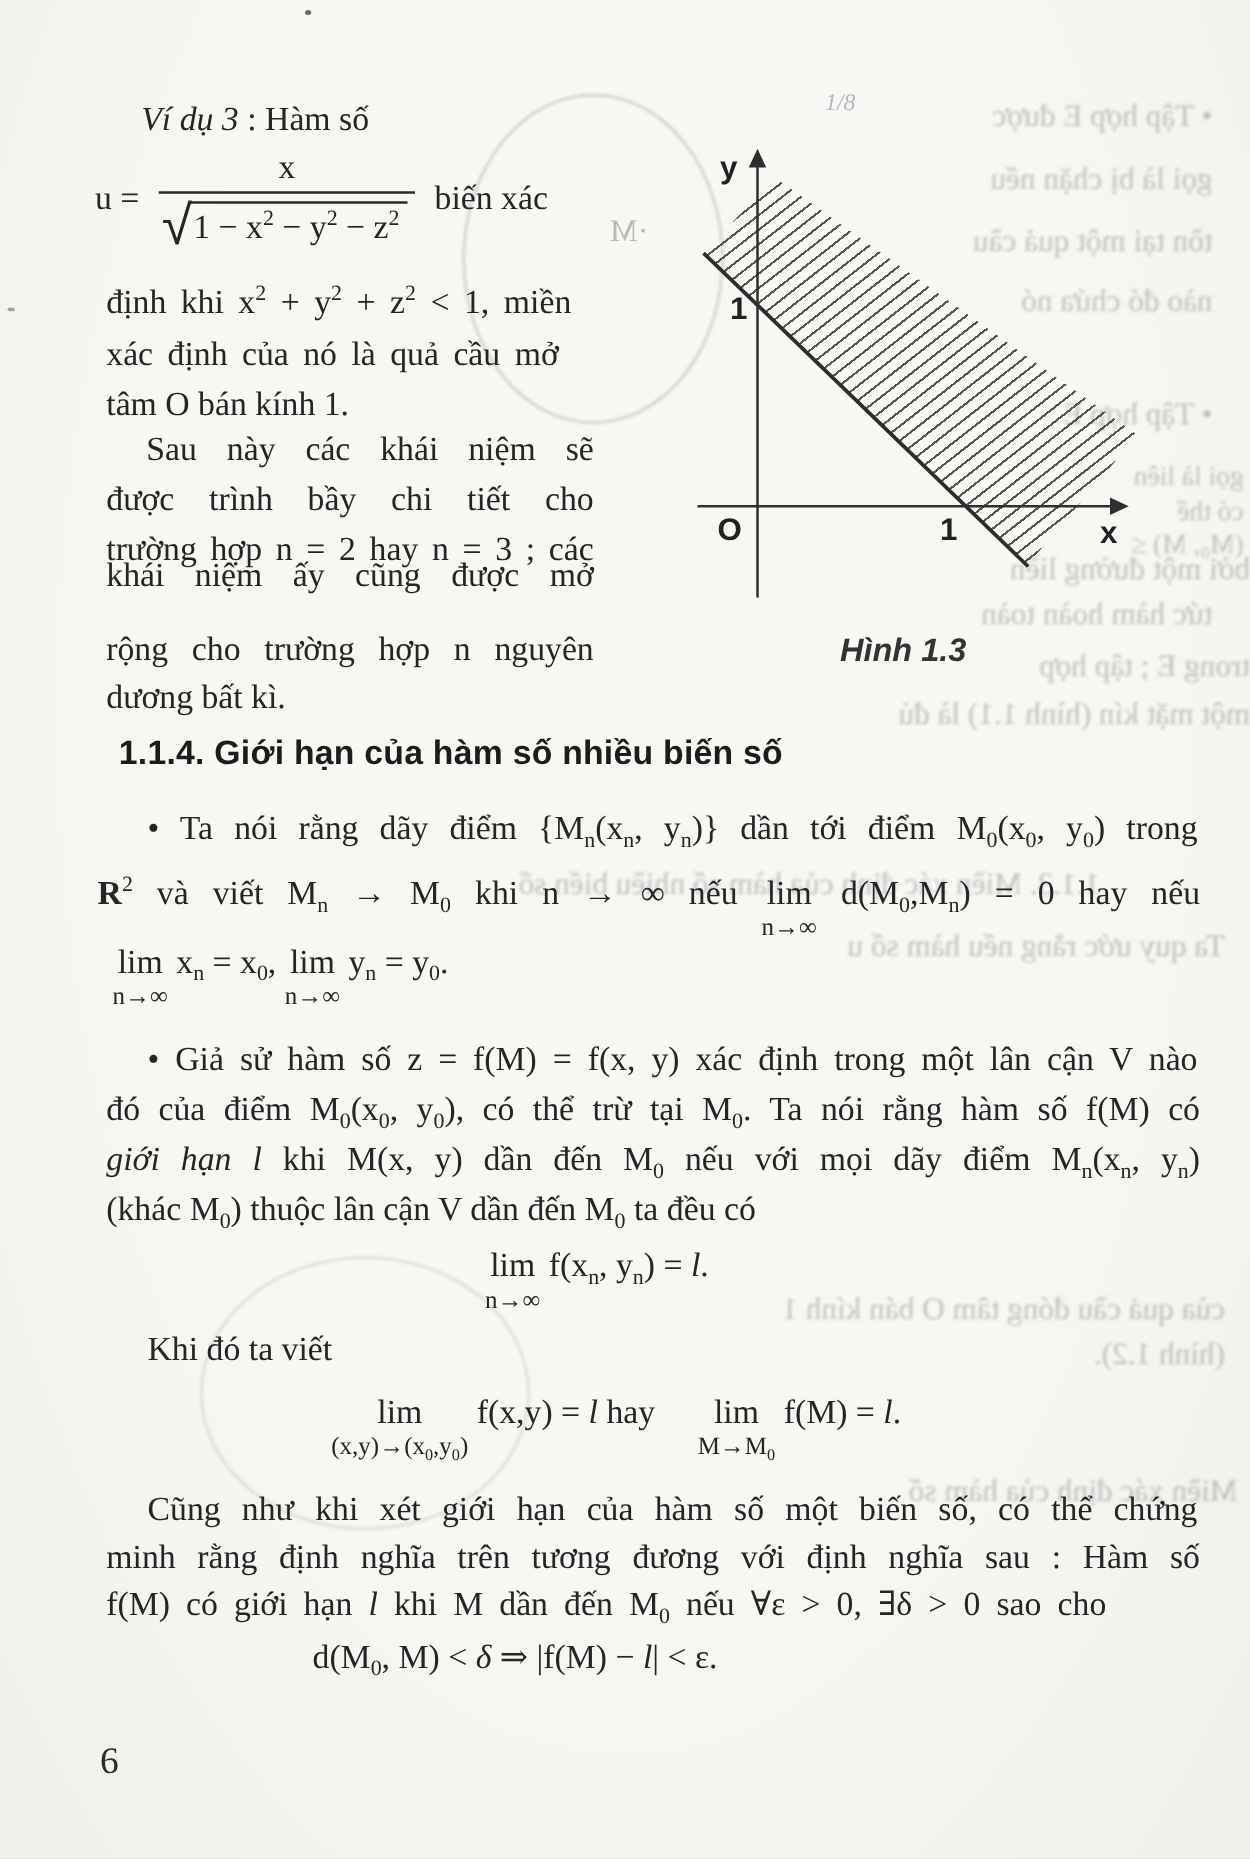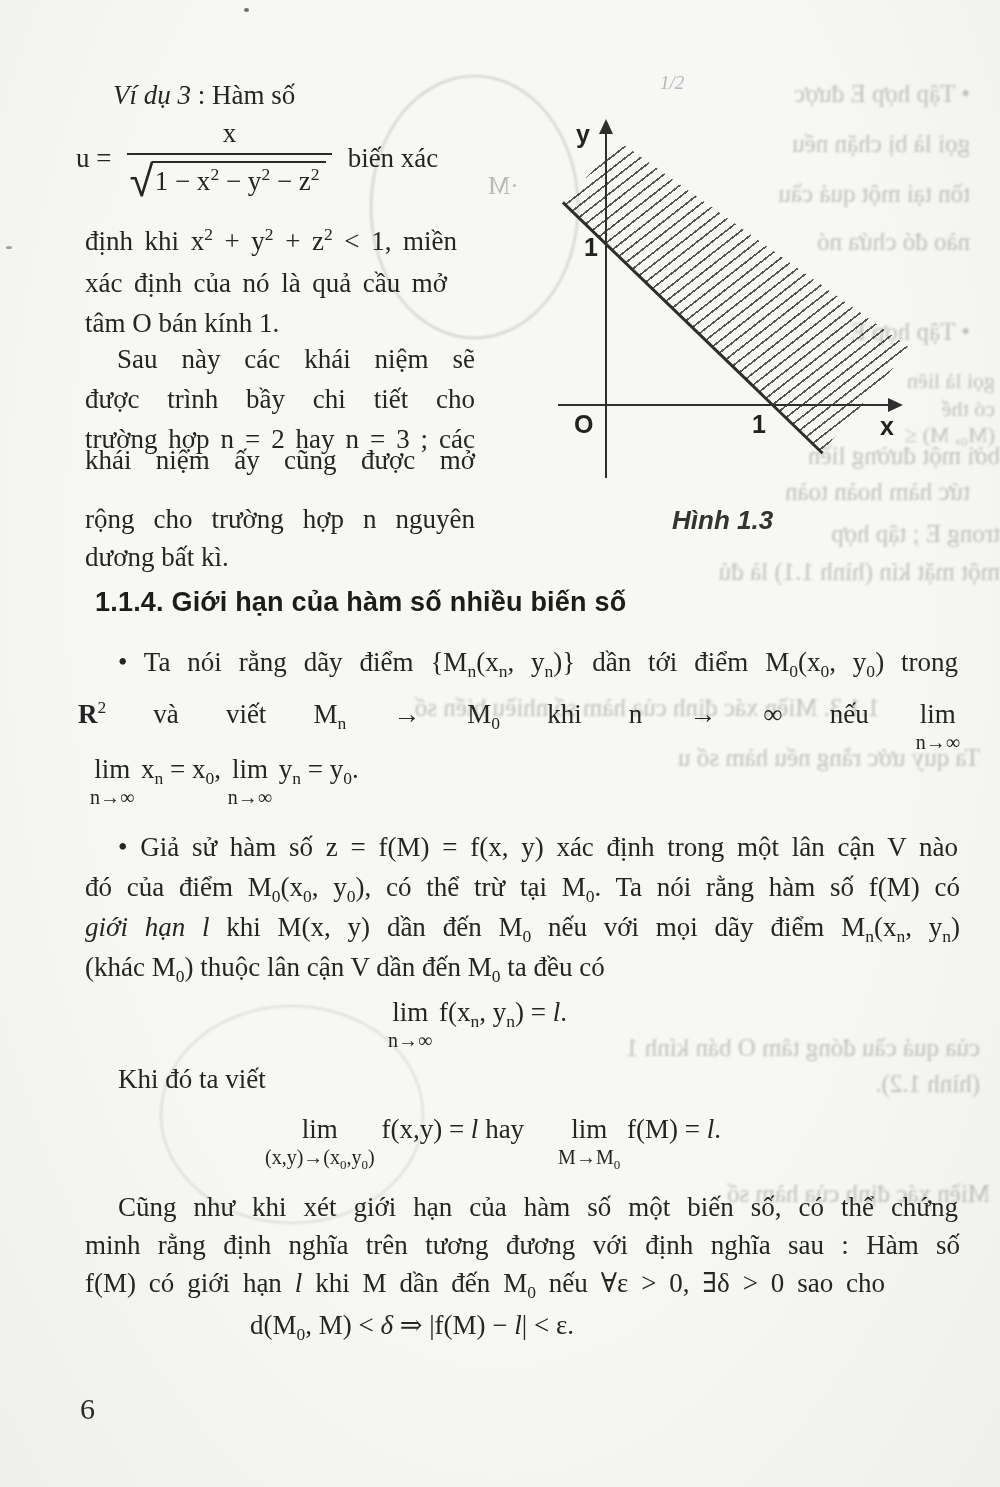--- a/index.html
+++ b/index.html
@@ -60,21 +60,21 @@
     <div class="bleedline" style="left:750px;top:520px;width:250px;">trong E ; tập hợp</div>
     <div class="bleedline" style="left:560px;top:558px;width:440px;">một mặt kín (hình 1.1) là đủ</div>
     <div class="bleedline" style="left:320px;top:694px;width:560px;">1.1.3. Miền xác định của hàm số nhiều biến số</div>
     <div class="bleedline" style="left:560px;top:744px;width:420px;">Ta quy ước rằng nếu hàm số u</div>
     <div class="bleedline" style="left:560px;top:1034px;width:420px;">của quả cầu đóng tâm O bán kính 1</div>
     <div class="bleedline" style="left:760px;top:1070px;width:220px;">(hình 1.2).</div>
     <div class="bleedline" style="left:600px;top:1180px;width:390px;">Miền xác định của hàm số</div>
     <div class="bleedellipse" style="left:370px;top:75px;width:205px;height:260px;border:2px solid rgba(130,140,135,0.35);"></div>
     <div class="bleedline" style="left:488px;top:172px;filter:blur(0.6px);color:rgba(120,130,125,0.5);">·M</div>
     <div class="bleedellipse" style="left:160px;top:1005px;width:260px;height:215px;border:2px solid rgba(150,158,152,0.28);"></div>
-    <div class="cornermark">1/2</div>
+    <div class="cornermark">1/8</div>
     <div class="speck" style="left:244px;top:8px;width:5px;height:4px;background:#4a4a4a;opacity:.8;"></div>
     <div class="speck" style="left:6px;top:246px;width:6px;height:3px;background:rgba(80,80,80,0.5);"></div>
   </div>
 
   <div class="ln" style="left:113px;top:78px;"><span style="font-style: italic;">Ví dụ 3 </span><span>: Hàm số</span></div>
 
   <div class="formula-u">
     <span>u =</span>
     <span class="frac">
       <span class="num">x</span>
@@ -112,21 +112,21 @@
     <div class="caption">Hình 1.3</div>
   </div>
 
   <div class="ln heading" style="left:95px;top:585px;text-align:center;">1.1.4. Giới hạn của hàm số nhiều biến số</div>
 
   <div class="ln j" style="left:118px;top:645px;width:840px;">• Ta nói rằng dãy điểm {M<sub>n</sub>(x<sub>n</sub>, y<sub>n</sub>)} dần tới điểm M<sub>0</sub>(x<sub>0</sub>, y<sub>0</sub>) trong</div>
   <div class="ln j" style="left:78px;top:697px;width:882px;">
     <span><span style="font-weight: bold;">R</span><sup>2</sup> và viết M<sub>n</sub> → M<sub>0</sub> khi n → ∞ nếu </span><span class="limstack">
         <span class="w">lim</span>
         <span class="u">n→∞</span>
-      </span>
+      </span><span> d(M<sub>0</sub>,M<sub>n</sub>) = 0 hay nếu</span>
   </div>
   <div class="ln" style="left:90px;top:752px;">
     <span class="limstack">
         <span class="w">lim</span>
         <span class="u">n→∞</span>
       </span><span> x<sub>n</sub> = x<sub>0</sub>, </span><span class="limstack">
         <span class="w">lim</span>
         <span class="u">n→∞</span>
       </span><span> y<sub>n</sub> = y<sub>0</sub>.</span>
   </div>

